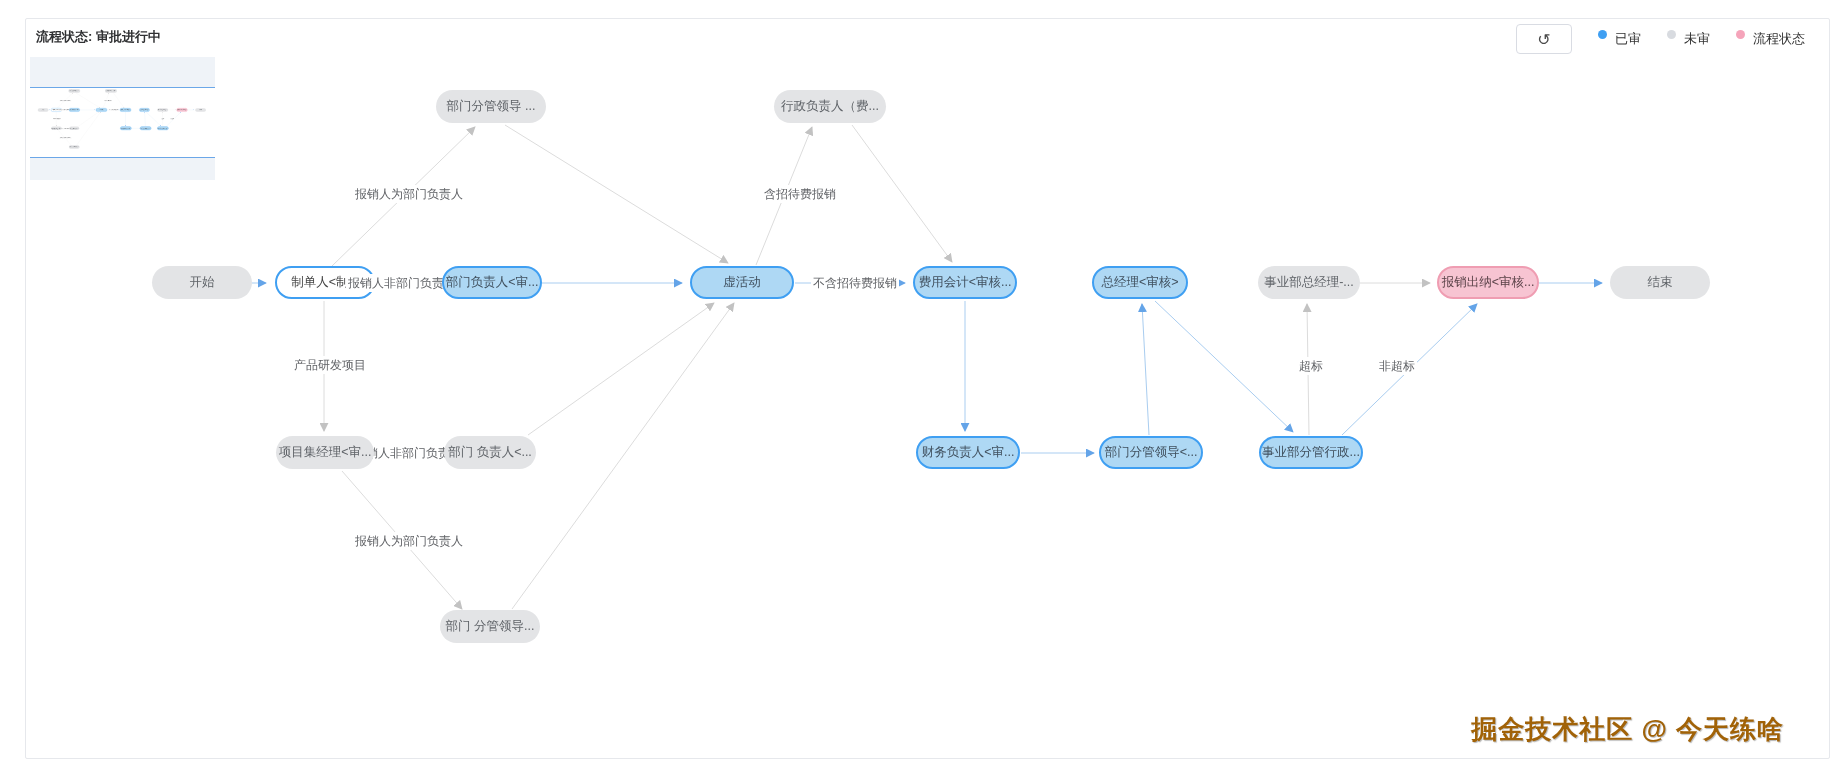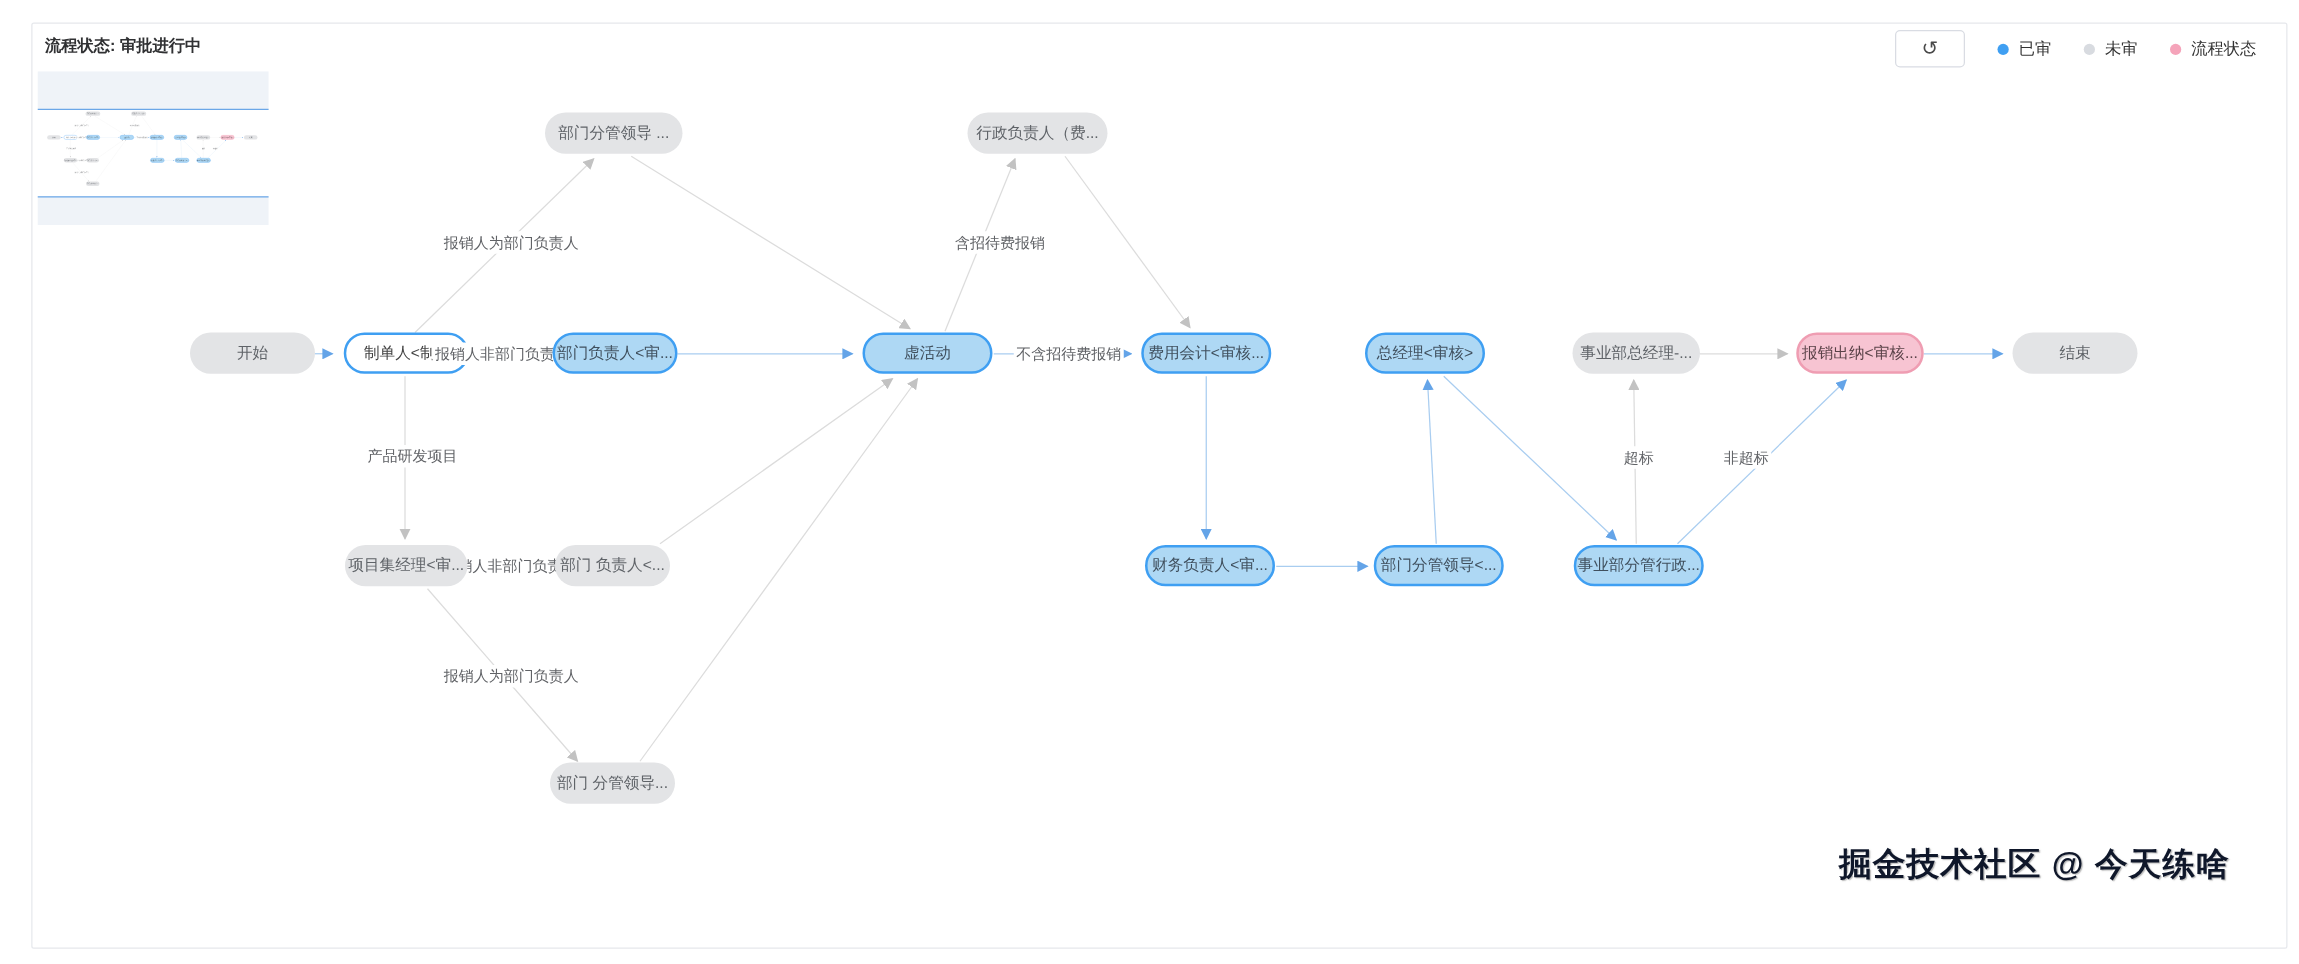--- a/index.html
+++ b/index.html
@@ -5,21 +5,21 @@
   html,body{margin:0;padding:0;background:#fff;}
   #page{position:relative;width:1839px;height:771px;background:#fff;overflow:hidden;
         font-family:"Liberation Sans","DejaVu Sans",sans-serif;}
   #panel{position:absolute;left:25px;top:18px;width:1805px;height:741px;
          border:1px solid #e6e8ec;border-radius:2px;background:#fff;box-sizing:border-box;}
   #flow-title{position:absolute;left:36px;top:28px;font-size:13px;font-weight:700;color:#303133;}
   
   #toolbar{position:absolute;top:24px;right:34px;height:30px;display:flex;align-items:center;gap:26px;}
   #reset-btn{width:56px;height:30px;border:1px solid #d9dce3;border-radius:4px;background:#fff;
              display:flex;align-items:center;justify-content:center;font-size:16px;color:#4a4a4a;cursor:pointer;}
-  .legend-item{display:flex;align-items:center;gap:8px;font-size:13px;color:#333;}
+  .legend-item{display:flex;gap:8px;font-size:13px;color:#333;}
   .legend-dot{width:9px;height:9px;border-radius:50%;}
   
   #minimap{position:absolute;left:30px;top:57px;width:185px;height:123px;background:#fff;overflow:hidden;}
   .mm-band-top{position:absolute;left:0;top:0;width:100%;height:30px;background:#eff3f8;
                border-bottom:1px solid #6ba7e8;z-index:8;}
   .mm-band-bottom{position:absolute;left:0;top:100px;width:100%;height:23px;background:#eff3f8;
                border-top:1px solid #6ba7e8;z-index:8;}
   #minimap-content{position:absolute;left:0;top:0;width:1839px;height:771px;
                transform:translate(-8.7px,22.4px) scale(0.108);transform-origin:0 0;}
   
@@ -28,21 +28,21 @@
   .edge-label{position:absolute;z-index:2;font-size:12px;color:#606266;background:#fff;
               padding:1px 2px;white-space:nowrap;overflow:hidden;line-height:16px;}
   .node{position:absolute;height:33px;border-radius:17px;box-sizing:border-box;z-index:3;
         display:flex;align-items:center;justify-content:center;overflow:hidden;
         font-size:12.5px;white-space:nowrap;padding:0 5px;cursor:pointer;}
   .node-gray{background:#e3e4e6;color:#5f6368;}
   .node-blue{background:#aed8f4;border:2px solid #3f9ff2;color:#40505e;}
   .node-white{background:#ffffff;border:2px solid #3f9ff2;color:#444;}
   .node-pink{background:#f7c4d2;border:2px solid #ef9db2;color:#5a4248;}
   
-  #watermark{position:absolute;right:55px;top:674px;font-size:26px;font-weight:700;color:#0f172a;
+  #watermark{position:absolute;right:55px;top:712px;font-size:26px;font-weight:700;color:#a16207;
              text-shadow:-1px -1px 0 #ffffff,1px 1px 1px rgba(120,120,120,.55);letter-spacing:1px;}
 </style>
 </head>
 <body>
 
 <div id="page">
   <div id="panel"></div>
 
   <div id="flow-title">流程状态: 审批进行中</div>
 

